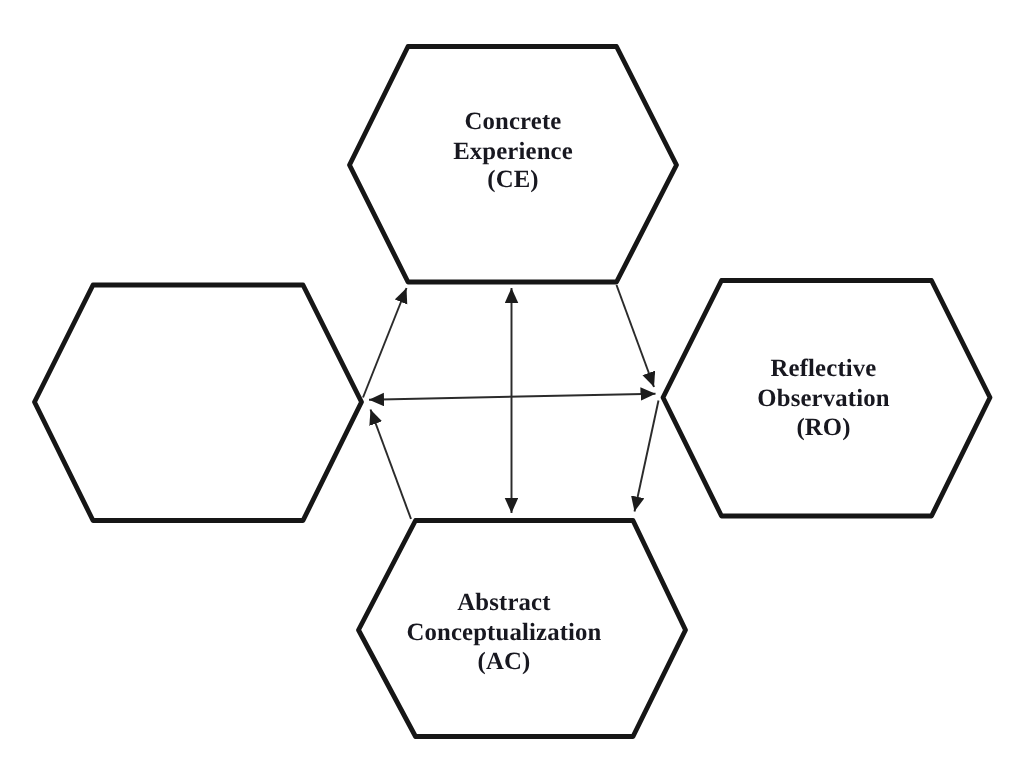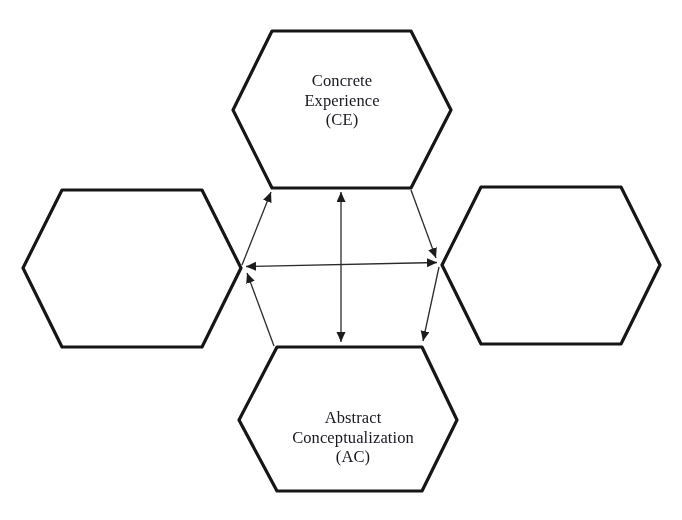--- a/index.html
+++ b/index.html
@@ -18,21 +18,21 @@
   .canvas svg {
     position: absolute;
     left: 0;
     top: 0;
   }
   .hex-label {
     position: absolute;
     transform: translate(-50%, -50%);
     white-space: pre-line;
     text-align: center;
-    font-weight: normal;
+    font-weight: bold;
     font-size: 16.5px;
     line-height: 19.5px;
     color: #181820;
     letter-spacing: 0.1px;
   }
 </style>
 </head>
 <body>
 
 <div class="canvas">
@@ -54,17 +54,20 @@
 
     <line x1="242" y1="265" x2="271" y2="192" stroke="#2b2b2b" stroke-width="1.3" marker-end="url(#ah)"></line>
     <line x1="411" y1="190" x2="436" y2="258" stroke="#2b2b2b" stroke-width="1.3" marker-end="url(#ah)"></line>
     <line x1="439" y1="267" x2="423" y2="341" stroke="#2b2b2b" stroke-width="1.3" marker-end="url(#ah)"></line>
     <line x1="274" y1="346" x2="247" y2="273" stroke="#2b2b2b" stroke-width="1.3" marker-end="url(#ah)"></line>
   </svg>
 
   <div class="hex-label" style="left:342px; top:100px;">Concrete
 Experience
 (CE)</div>
-  <div class="hex-label" style="left:353px; top:421px;margin-top:16px;">Abstract
+  <div class="hex-label" style="left:549px; top:265px;">Reflective
+Observation
+(RO)</div>
+  <div class="hex-label" style="left:336px; top:421px;">Abstract
 Conceptualization
 (AC)</div>
 
 </div>
 
 </body></html>

